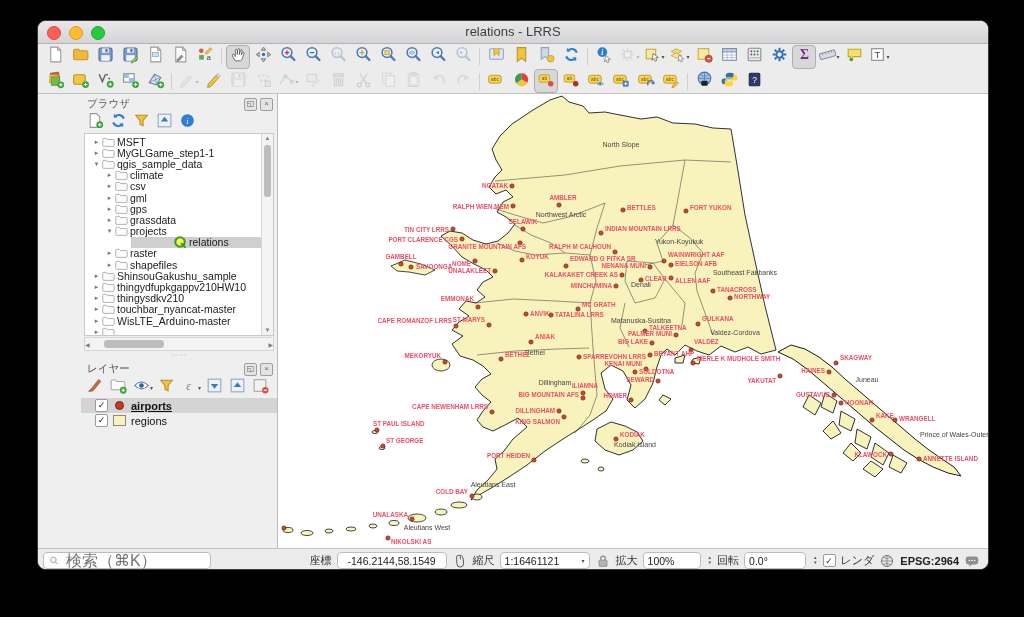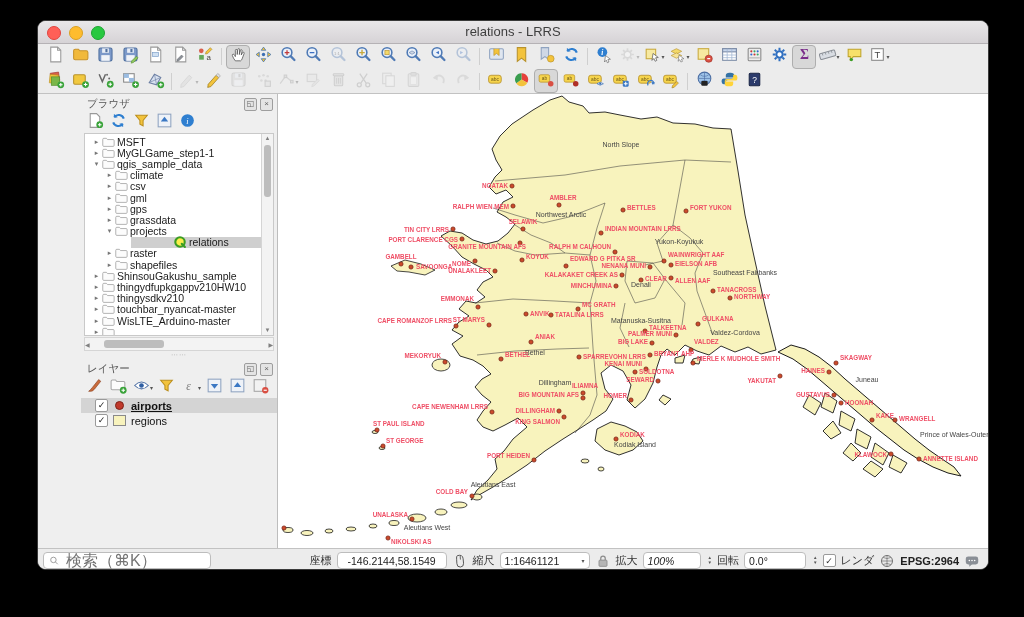--- a/index.html
+++ b/index.html
@@ -66,21 +66,21 @@
     padding:0 8px 0 5px;font-size:11px;color:#333;gap:5px;}
   .search{display:flex;align-items:center;gap:3px;width:158px;height:15px;background:#fff;
     border:1px solid #bdbdbd;border-radius:4px;padding:0 4px;flex:none;}
   .search input{border:none;outline:none;width:100%;font-size:16px;color:#333;background:transparent;
     font-family:"Liberation Sans","DejaVu Sans",sans-serif;}
   .sspacer{flex:1;}
   .sfield{display:flex;align-items:center;background:#fff;border:1px solid #bdbdbd;border-radius:4px;
     height:15px;padding:0 4px;font-size:10.5px;color:#222;}
   .coordbox{width:100px;justify-content:center;}
   .scalebox{width:80px;justify-content:space-between;}
-  .magbox{width:48px;font-style:italic;}
+  .magbox{width:48px;}
   .rotbox{width:52px;}
   .stepper{display:flex;flex-direction:column;font-size:4.5px;color:#555;line-height:4.5px;margin-left:2px;}
   .combocaret{font-size:6px;color:#555;}
   .slabel{color:#333;}
   .crs{font-weight:bold;color:#222;text-align:center;}
   .cbx{width:11px;height:11px;border:1px solid #9a9a9a;border-radius:2px;background:#fff;display:flex;
     align-items:center;justify-content:center;font-size:9px;}
   .sicon{display:flex;align-items:center;}
 </style>
 </head>

